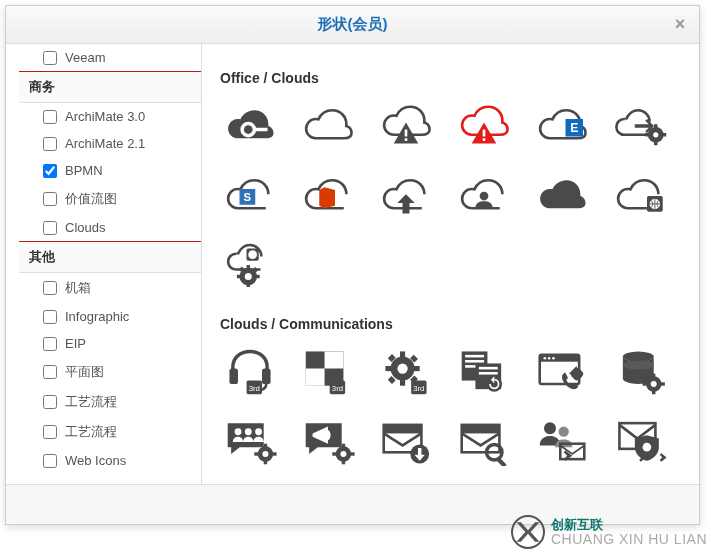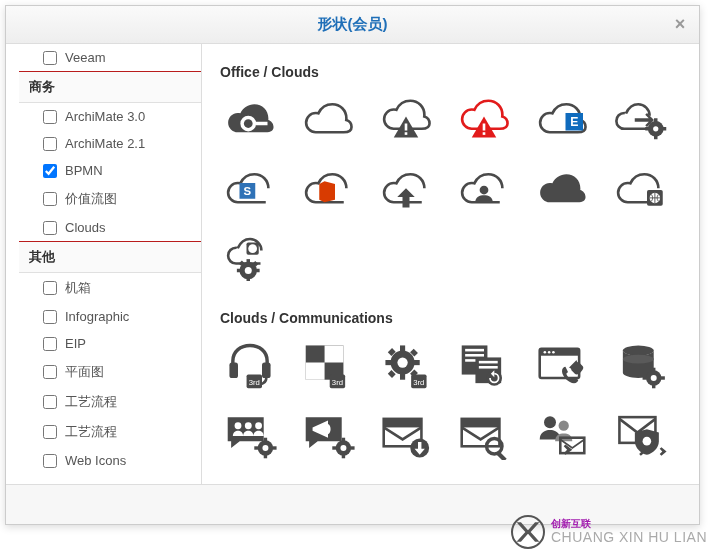--- a/index.html
+++ b/index.html
@@ -36,21 +36,21 @@
   padding: 6px 6px 6px 24px; display:flex; align-items:center; gap:8px;
   color:#555; cursor:pointer;
 }
 .sb-item input[type=checkbox] { width:14px; height:14px; }
 
 .content {
   flex:1; padding: 10px 14px 6px 18px; overflow-y:auto; position:relative;
 }
 .content::-webkit-scrollbar { width: 12px; }
 .content::-webkit-scrollbar-thumb { background:#c8c8c8; border-radius:6px; }
-.section-title { font-weight:bold; font-size:14px; color:#333; margin: 10px 0 10px 0; }
+.section-title { font-weight:bold; font-size:14px; color:#333; margin: 16px 0 10px 0; }
 .icon-grid { display:flex; flex-wrap:wrap; gap: 10px 18px; margin-bottom:20px; }
 .icon-cell { width:60px; height:60px; display:flex; align-items:center; justify-content:center; cursor:move; }
 .icon-cell svg { width:56px; height:48px; }
 
 .dialog-footer {
   height: 40px; border-top:1px solid #ddd; background:#f7f7f7;
   display:flex; align-items:center; justify-content:flex-end; padding-right:10px;
 }
 
 .watermark {
@@ -58,21 +58,21 @@
   font-size:11px; color:#888;
 }
 .watermark .logo {
   width:34px; height:34px; border:2px solid #555; border-radius:50%;
   display:flex; align-items:center; justify-content:center; margin-right:6px;
   position:relative; overflow:hidden;
 }
 .watermark .logo .x {
   position:absolute; width:100%; height:100%;
 }
-.watermark .wm-text .cn { font-size:10px; color:#a21caf; font-weight:bold; display:block; line-height:1; }
+.watermark .wm-text .cn { font-size:13px; color:#0f766e; font-weight:bold; display:block; line-height:1; }
 .watermark .wm-text .py { font-size:14px; color:#aaa; letter-spacing:0.5px; display:block; }
 </style>
 </head>
 <body>
 
 <div class="dialog">
   <div class="dialog-header">
     <span>形状(会员)</span>
     <div class="dialog-close">×</div>
   </div>

